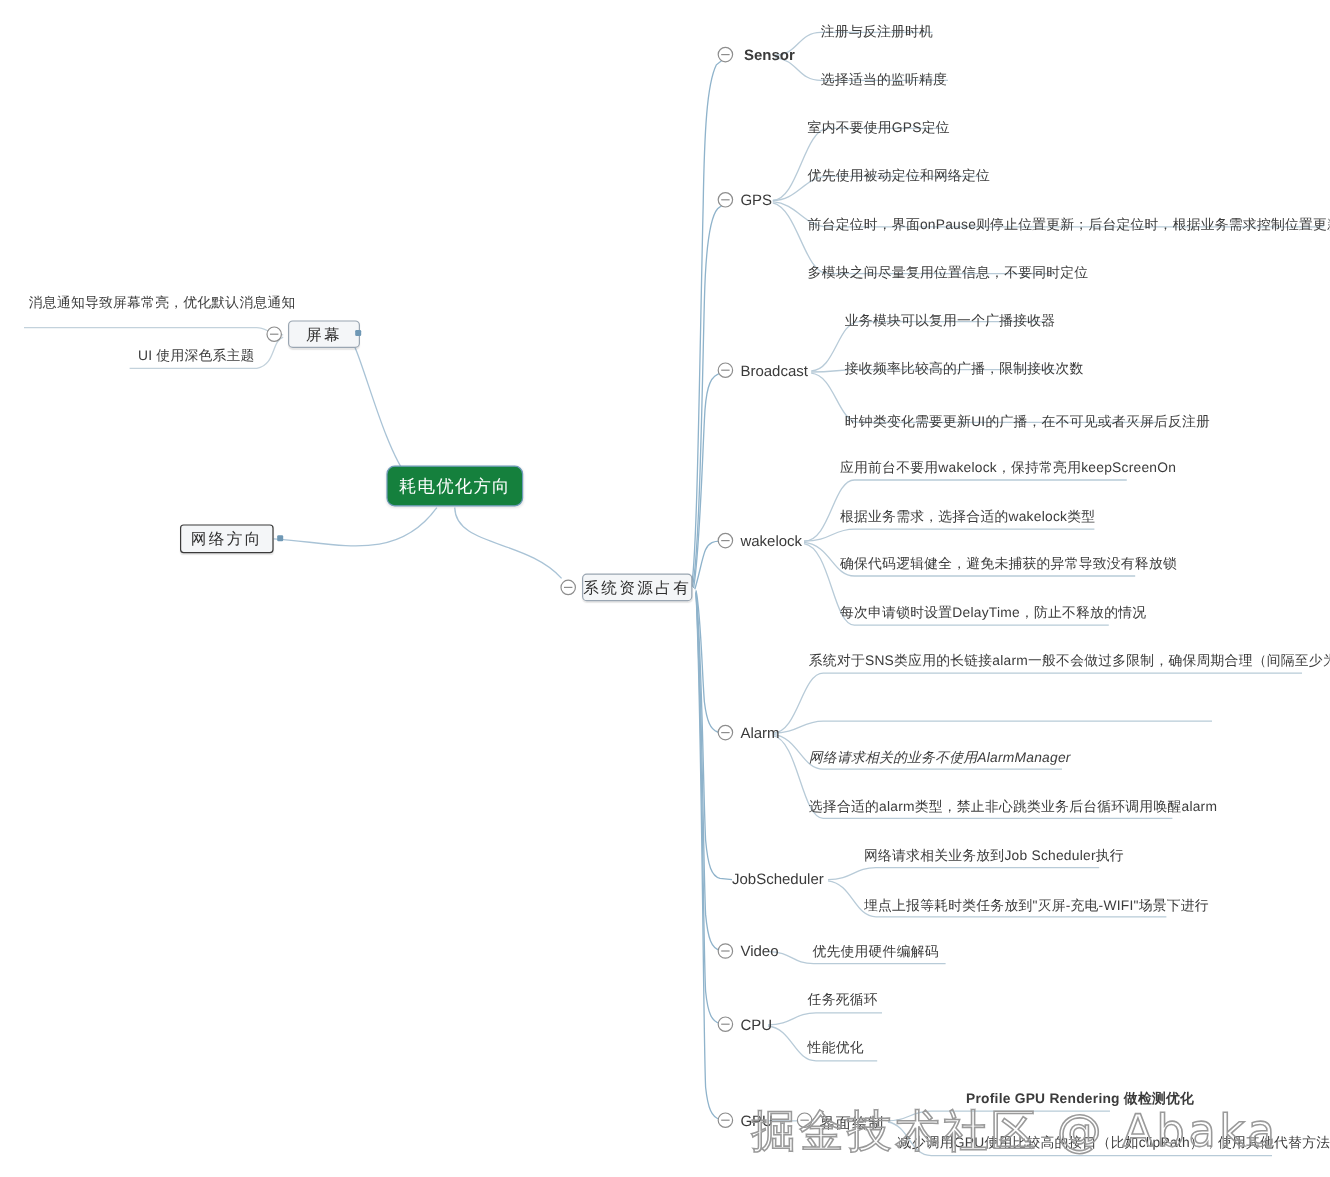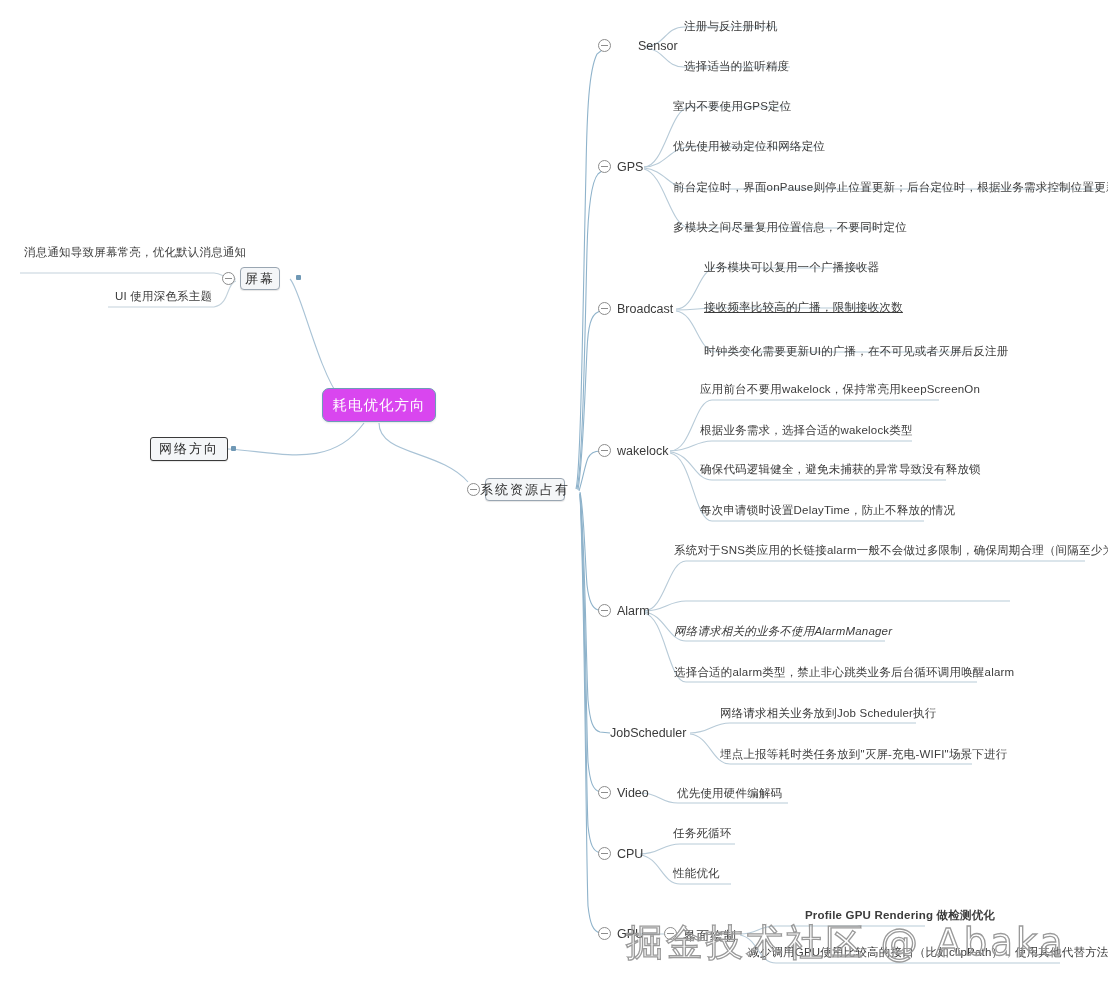--- a/index.html
+++ b/index.html
@@ -18,21 +18,21 @@
   
   .boxnode {
     position: absolute;
     display: flex; align-items: center; justify-content: center;
     box-sizing: border-box;
     white-space: nowrap;
   }
   .boxnode .lbl { display: block; }
 
   .root-box {
-    background: #d946ef;
+    background: #15803d;
     border: 1px solid #6e9ab9;
     border-radius: 7px;
     color: #ffffff;
     font-size: 14.5px;
     letter-spacing: 1px;
     padding: 0 14px;
     box-shadow: 0 1px 2px rgba(0,0,0,0.10);
   }
   .lvl1-box {
     background: #f4f6f8;
@@ -162,54 +162,54 @@
       <path d="M740 934 C 758 934, 758 926, 776 926 L 925 926" stroke="#b8cbd8"></path>
       <path d="M740 935 C 758 938, 758 963, 776 963 L 1060 963" stroke="#b8cbd8"></path>
     </g>
   </svg>
 
   <div class="boxnode root-box" style="left:322px; top:388px; width:114px; height:34px;">
     <span class="lbl">耗电优化方向</span>
   </div>
 
   <div class="toggle" style="left:222px; top:272px;"></div>
-  <div class="boxnode lvl1-box" style="left:240px; top:267px; width:40px; height:23px;">
+  <div class="boxnode lvl1-box" style="left:240px; top:267px; width:60px; height:23px;">
     <span class="lbl">屏幕</span>
   </div>
   <div class="dot" style="left:296px; top:275px;"></div>
 
   <div class="leaf" style="left:24px; top:245px;">消息通知导致屏幕常亮，优化默认消息通知</div>
   <div class="leaf" style="left:115px; top:289px;">UI 使用深色系主题</div>
 
   <div class="boxnode lvl1-box dark" style="left:150px; top:437px; width:78px; height:24px;">
     <span class="lbl">网络方向</span>
   </div>
   <div class="dot" style="left:231px; top:446px;"></div>
 
   <div class="toggle" style="left:467px; top:483px;"></div>
-  <div class="boxnode lvl1-box" style="left:485px; top:478px; width:80px; height:23px;">
+  <div class="boxnode lvl1-box" style="left:485px; top:478px; width:92px; height:23px;">
     <span class="lbl">系统资源占有</span>
   </div>
 
   <div class="toggle" style="left:598px; top:39px;"></div>
-  <div class="branch-label" style="left:638px; top:39px;">Sensor</div>
+  <div class="branch-label" style="left:620px; top:39px;font-weight:bold;">Sensor</div>
   <div class="leaf" style="left:684px; top:19px;">注册与反注册时机</div>
   <div class="leaf" style="left:684px; top:59px;">选择适当的监听精度</div>
 
   <div class="toggle" style="left:598px; top:160px;"></div>
   <div class="branch-label" style="left:617px; top:160px;">GPS</div>
   <div class="leaf" style="left:673px; top:99px;">室内不要使用GPS定位</div>
   <div class="leaf" style="left:673px; top:139px;">优先使用被动定位和网络定位</div>
   <div class="leaf" style="left:673px; top:180px;">前台定位时，界面onPause则停止位置更新；后台定位时，根据业务需求控制位置更新时间间隔。</div>
   <div class="leaf" style="left:673px; top:220px;text-align:center;">多模块之间尽量复用位置信息，不要同时定位</div>
 
   <div class="toggle" style="left:598px; top:302px;"></div>
   <div class="branch-label" style="left:617px; top:302px;">Broadcast</div>
   <div class="leaf" style="left:704px; top:260px;">业务模块可以复用一个广播接收器</div>
-  <div class="leaf" style="left:704px; top:300px;text-decoration:underline;">接收频率比较高的广播，限制接收次数</div>
+  <div class="leaf" style="left:704px; top:300px;">接收频率比较高的广播，限制接收次数</div>
   <div class="leaf" style="left:704px; top:344px;">时钟类变化需要更新UI的广播，在不可见或者灭屏后反注册</div>
 
   <div class="toggle" style="left:598px; top:444px;"></div>
   <div class="branch-label" style="left:617px; top:444px;">wakelock</div>
   <div class="leaf" style="left:700px; top:382px;">应用前台不要用wakelock，保持常亮用keepScreenOn</div>
   <div class="leaf" style="left:700px; top:423px;">根据业务需求，选择合适的wakelock类型</div>
   <div class="leaf" style="left:700px; top:462px;">确保代码逻辑健全，避免未捕获的异常导致没有释放锁</div>
   <div class="leaf" style="left:700px; top:503px;">每次申请锁时设置DelayTime，防止不释放的情况</div>
 
   <div class="toggle" style="left:598px; top:604px;"></div>

